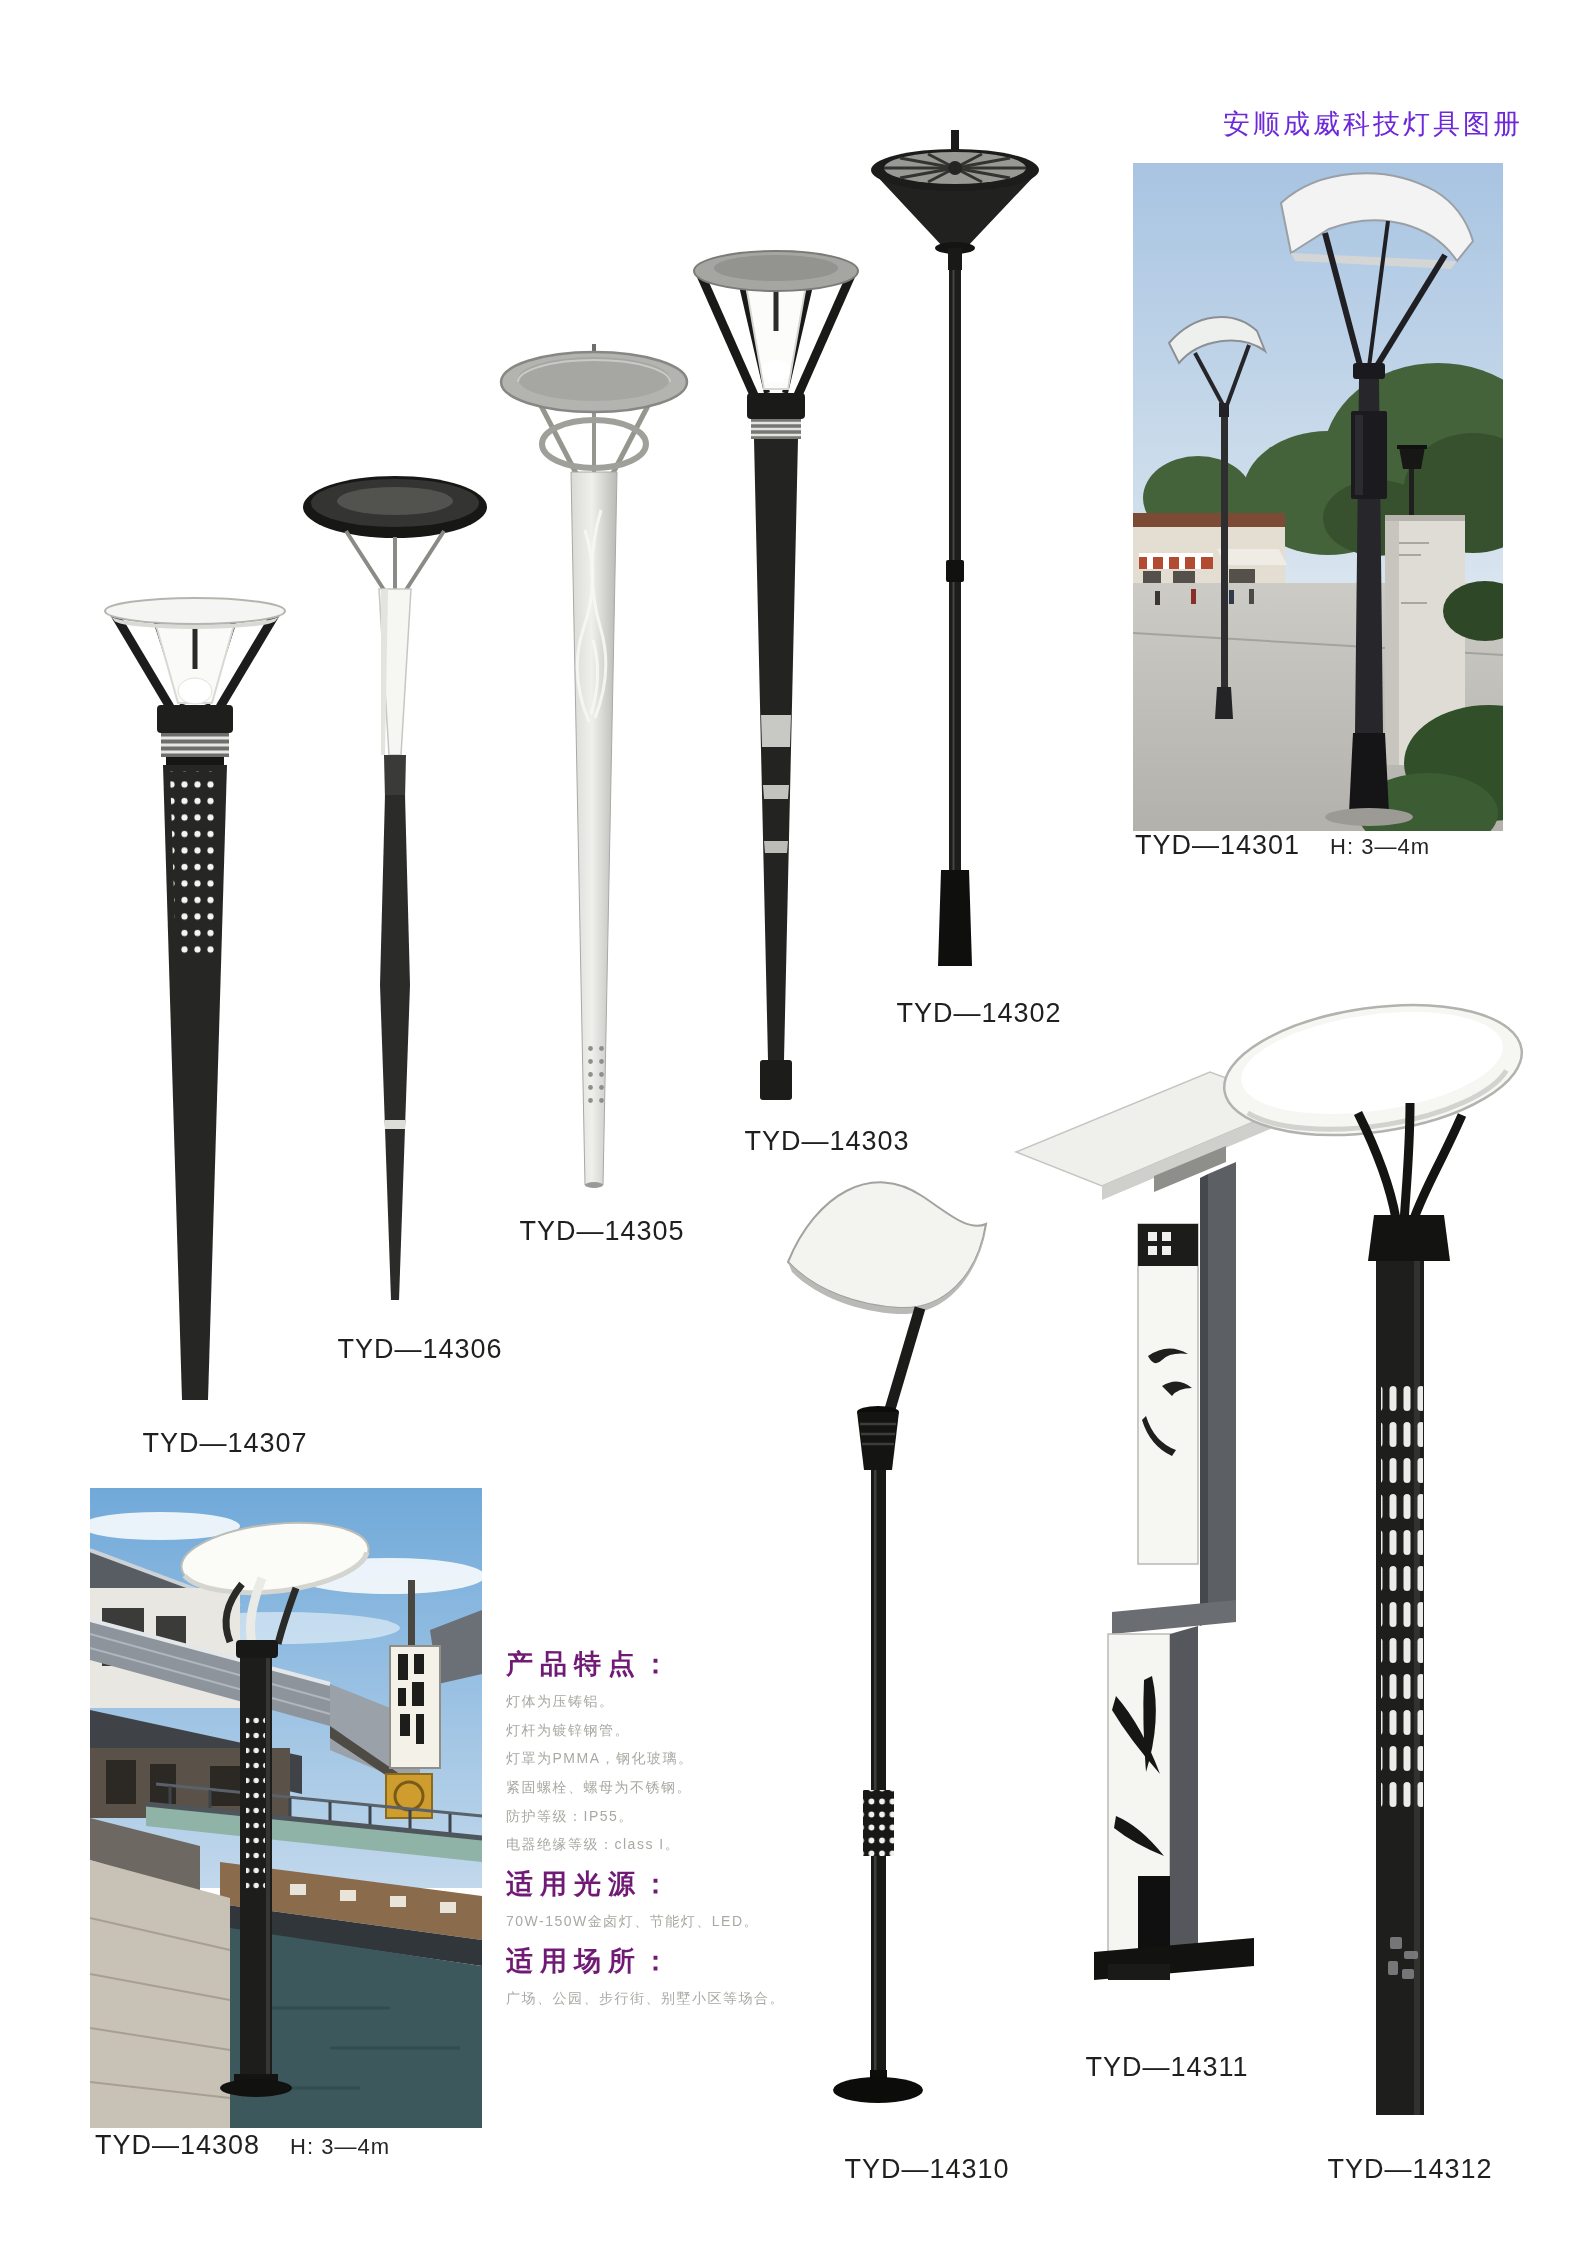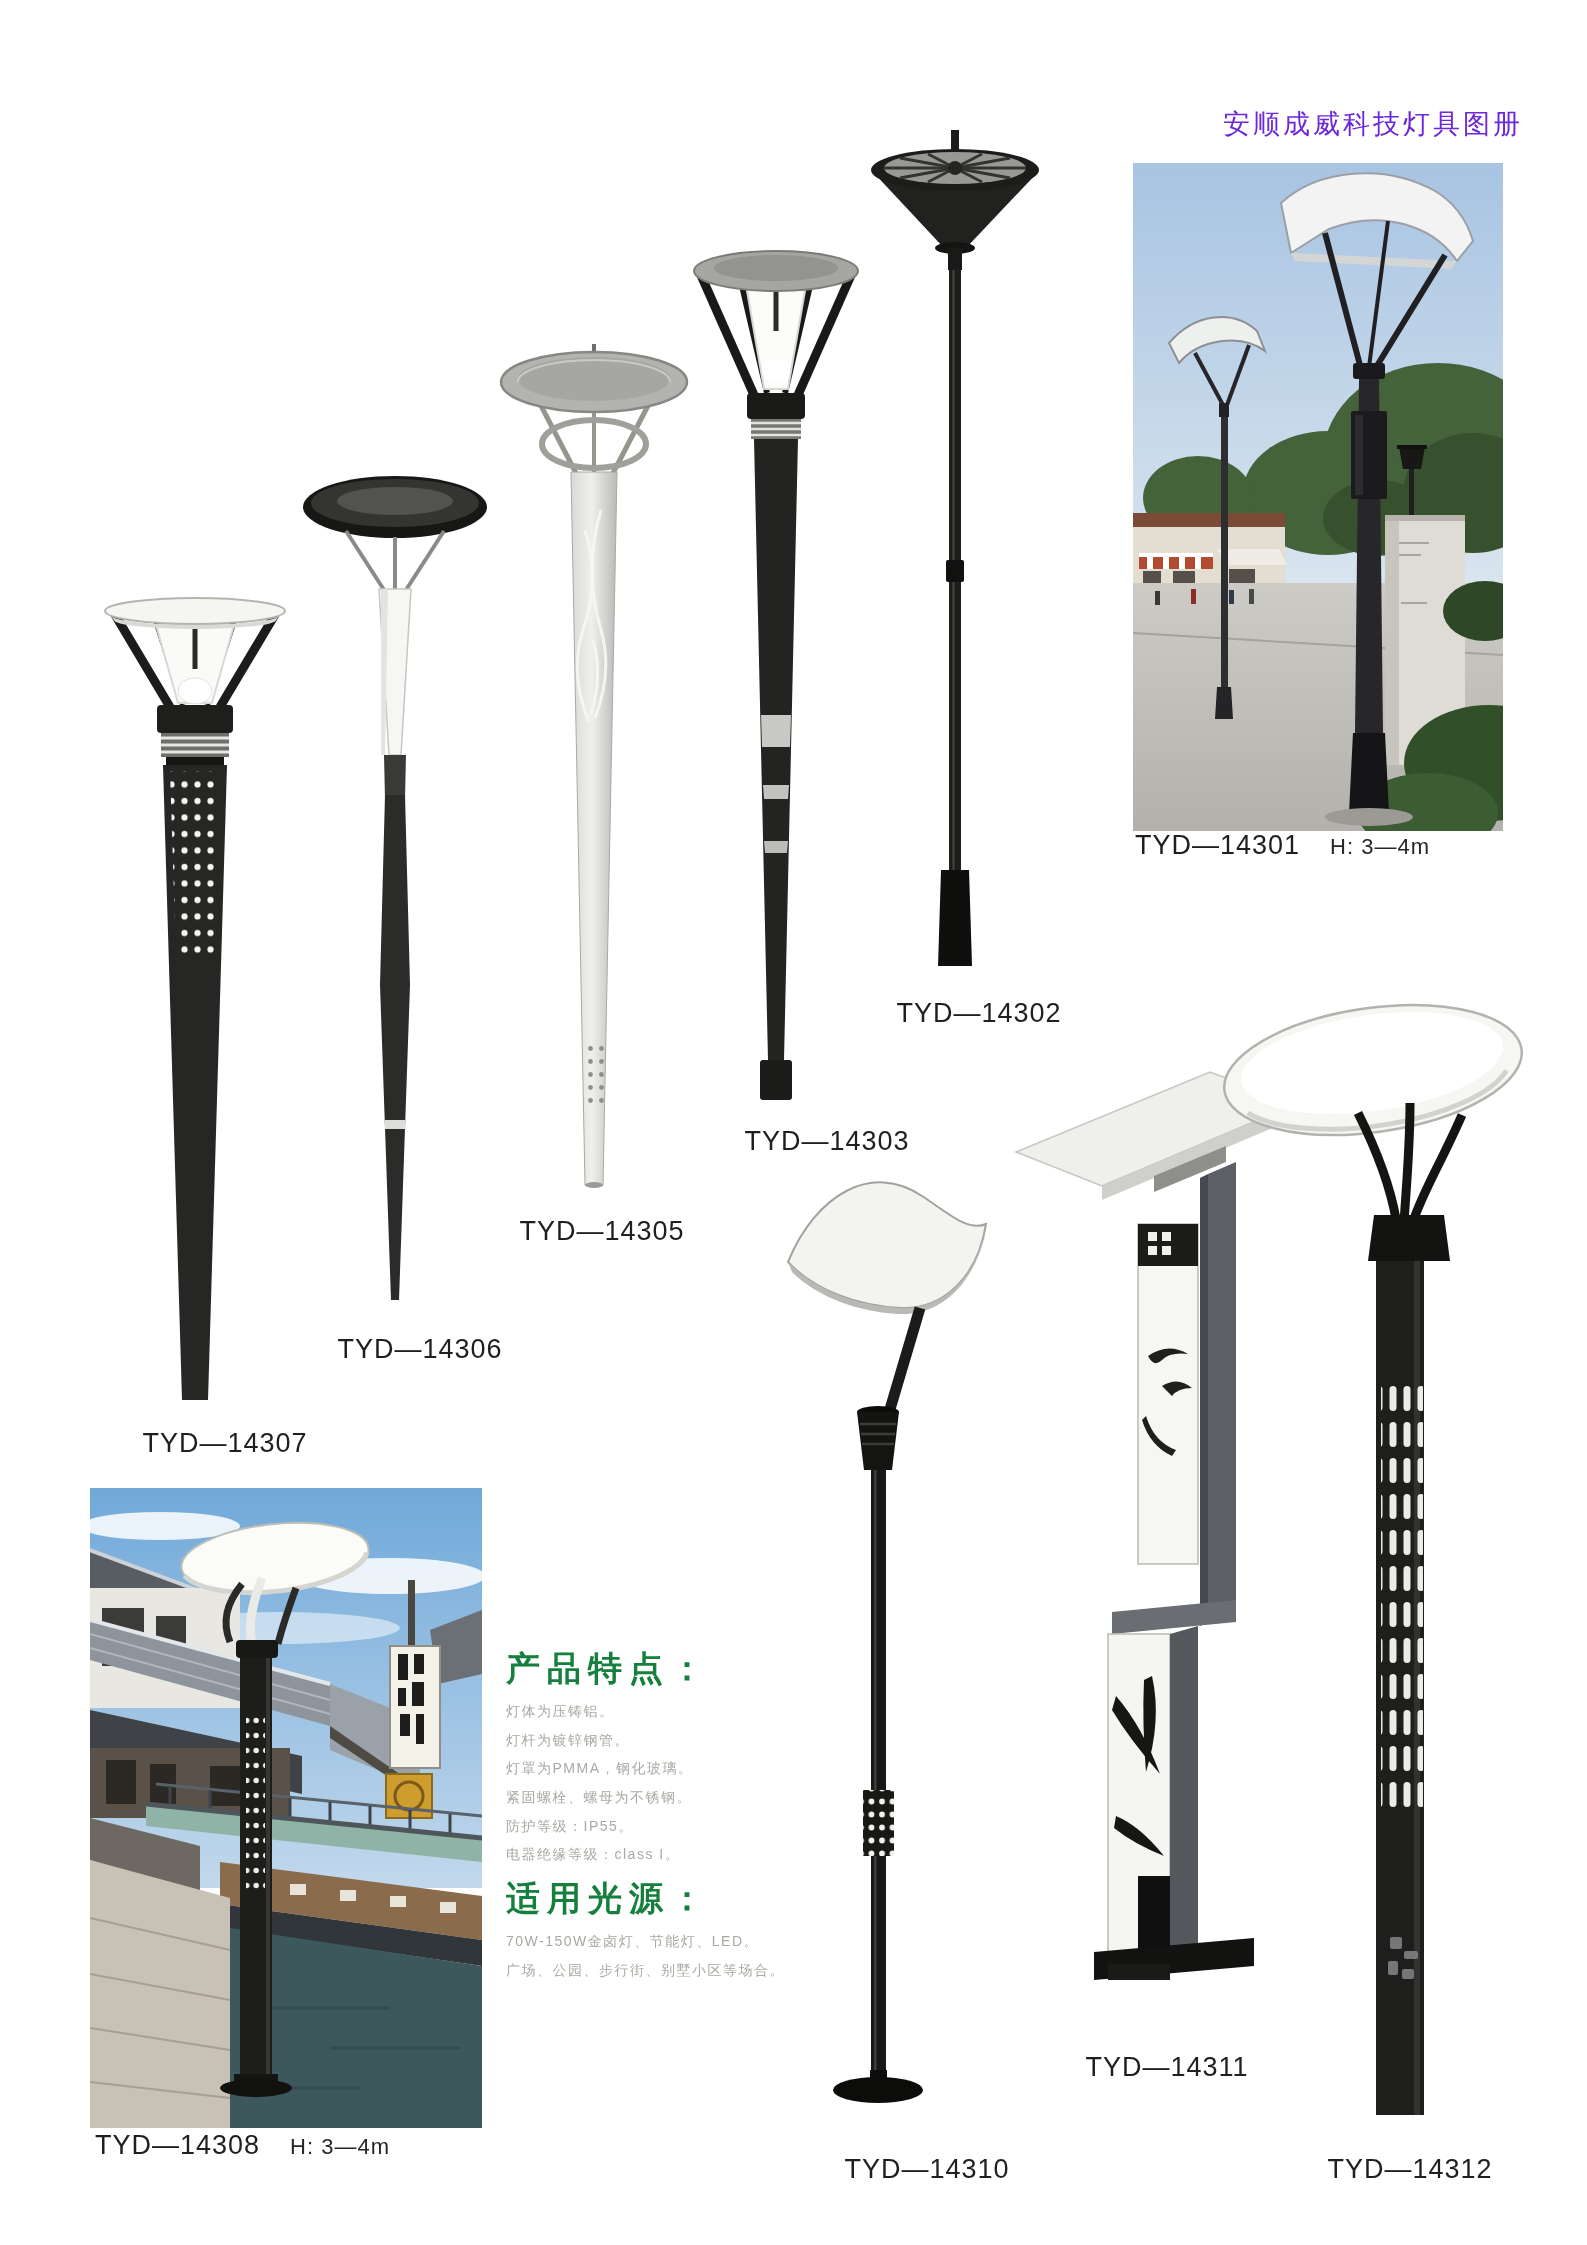--- a/index.html
+++ b/index.html
@@ -7,21 +7,21 @@
         font-family:"Liberation Sans",sans-serif;}
   .header{position:absolute;top:106px;right:64px;font-family:Liberation Serif, serif;
           font-size:27px;color:#6d28d9;letter-spacing:3px;}
   figure.art{position:absolute;margin:0;padding:0;line-height:0;}
   .lbl{position:absolute;font-family:"Liberation Sans",sans-serif;font-size:27px;color:#1f1f1d;
        letter-spacing:1px;white-space:nowrap;}
   .lbl.center{text-align:center;margin-top:24px;}
   .lbl.row{display:flex;align-items:baseline;gap:30px;}
   .lbl .height{font-size:22px;color:#262624;}
   .features{position:absolute;left:506px;top:1646px;width:430px;}
-  .features h3{font-size:34px;font-weight:bold;color:#15803d;letter-spacing:7px;margin:0 0 12px;}
+  .features h3{font-size:27px;font-weight:bold;color:#701a75;letter-spacing:7px;margin:0 0 12px;}
   .features h3.mid{margin-top:8px;}
   .features p{font-size:14px;color:#a9a9a3;letter-spacing:1.5px;margin:0 0 14px;line-height:1.05;}
 </style>
 </head>
 <body>
 
 <div class="page">
 
   <div class="header">安顺成威科技灯具图册</div>
 
@@ -447,16 +447,17 @@
   <section class="features">
     <h3>产品特点：</h3>
     <p>灯体为压铸铝。</p>
     <p>灯杆为镀锌钢管。</p>
     <p>灯罩为PMMA，钢化玻璃。</p>
     <p>紧固螺栓、螺母为不锈钢。</p>
     <p>防护等级：IP55。</p>
     <p>电器绝缘等级：class I。</p>
     <h3 class="mid">适用光源：</h3>
     <p>70W-150W金卤灯、节能灯、LED。</p>
+    <h3 class="mid">适用场所：</h3>
     <p>广场、公园、步行街、别墅小区等场合。</p>
   </section>
 
 </div>
 
 </body></html>

